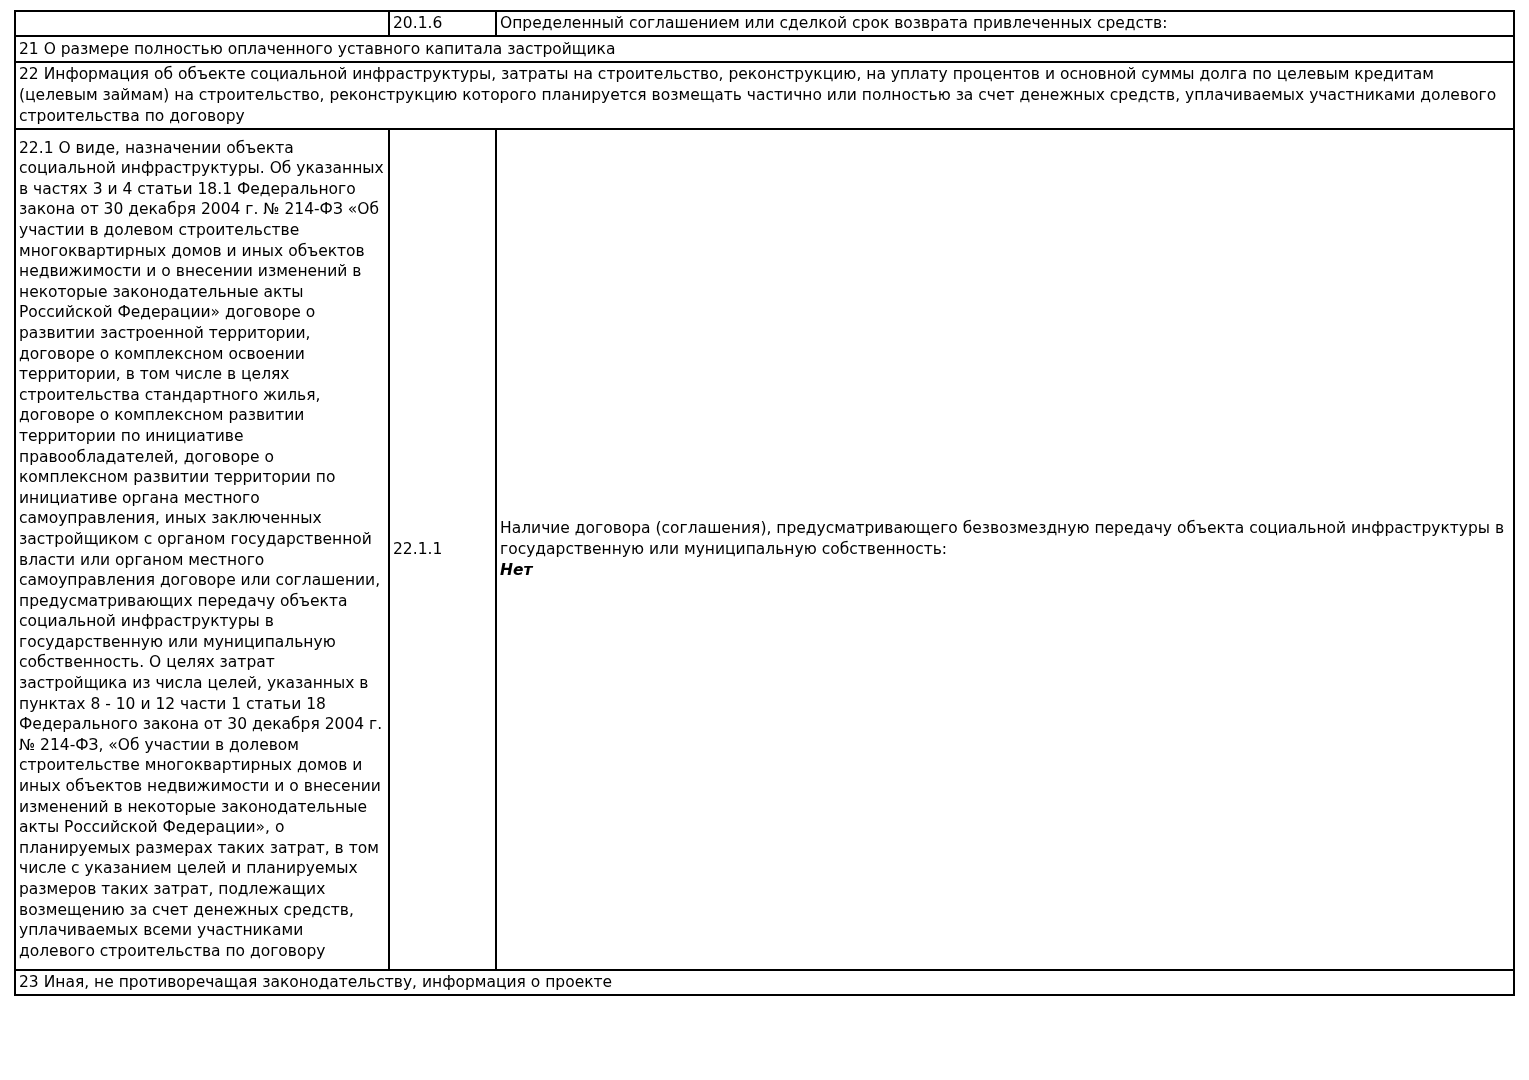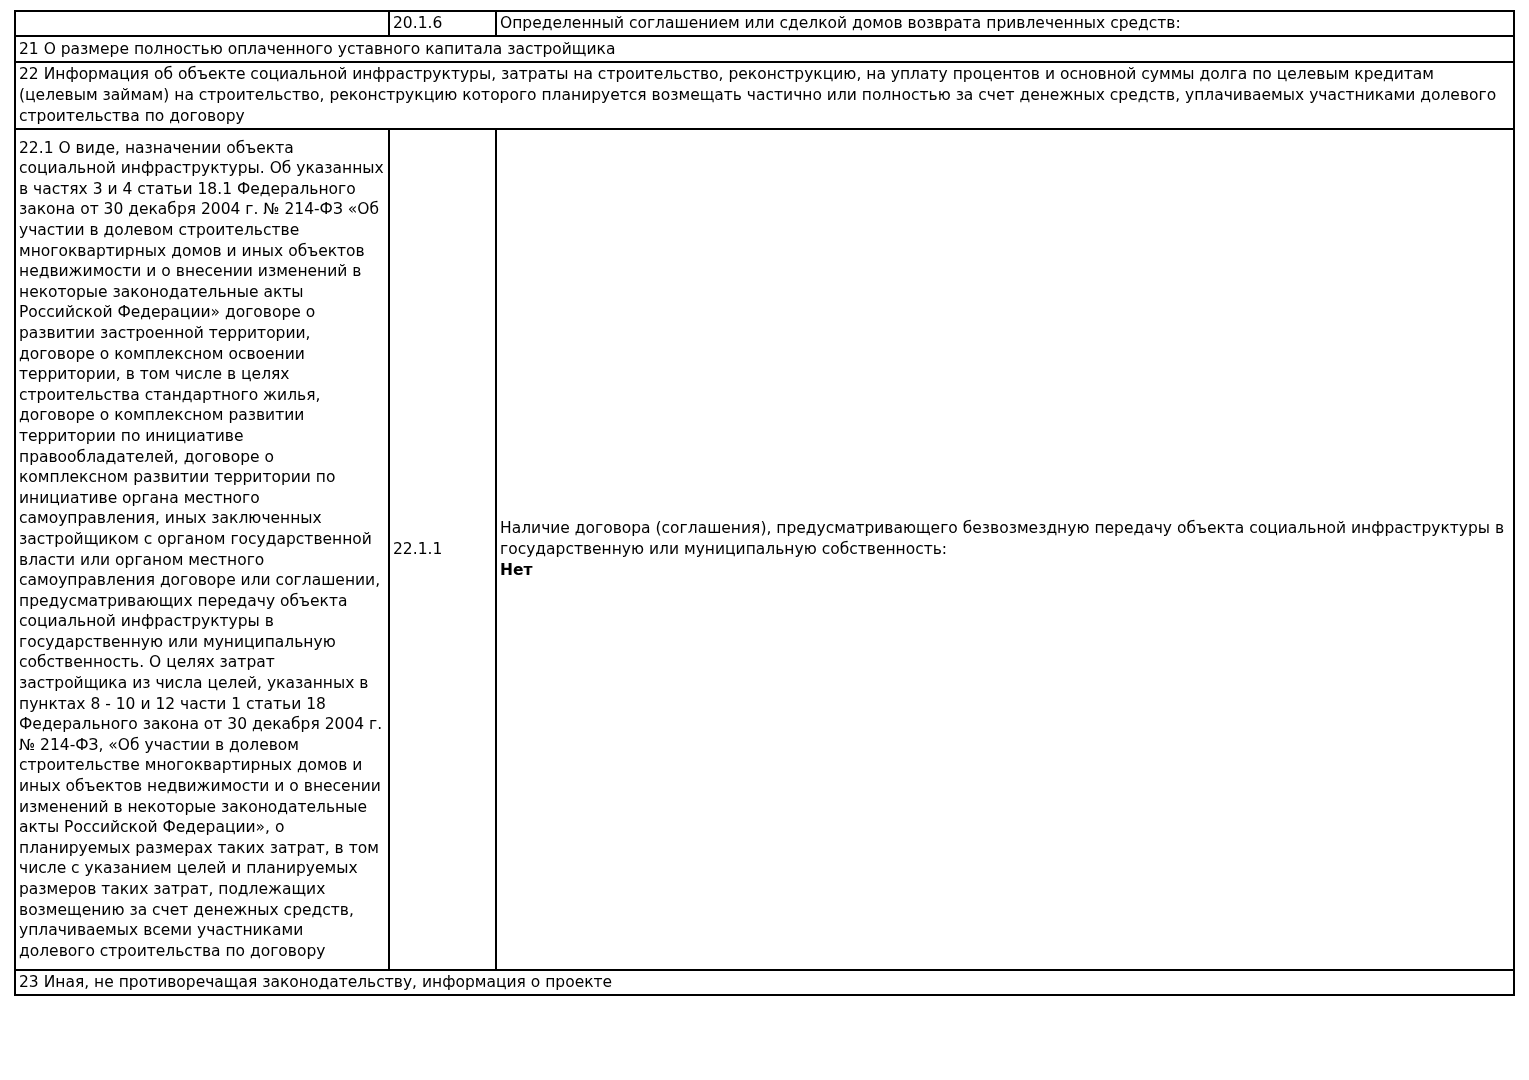--- a/index.html
+++ b/index.html
@@ -46,20 +46,21 @@
   tr.row-s22    { height: 64px; margin-left: 35px; }
   tr.row-r221   { height: 841px; }
   tr.row-s23    { height: 25px; }
 
   td.label-top {
     vertical-align: top;
     line-height: 20.6px;
   }
   .value-line {
     font-weight: bold;
+    font-style: italic;
   }
   .value-mono {
     font-family: "DejaVu Sans Mono", "Liberation Mono", monospace;
     font-weight: bold;
     font-size: 15.5px;
   }
 </style>
 </head>
 <body>
 
@@ -68,21 +69,21 @@
     <colgroup>
       <col class="c1">
       <col class="c2">
       <col class="c3">
     </colgroup>
 
     <tbody>
         <tr class="row-r2016">
       <td></td>
       <td>20.1.6</td>
-      <td>Определенный соглашением или сделкой домов возврата привлеченных средств:</td>
+      <td>Определенный соглашением или сделкой срок возврата привлеченных средств:</td>
     </tr>
 
 
     <tr class="row-s21">
       <td colspan="3">21 О размере полностью оплаченного уставного капитала застройщика</td>
     </tr>
 
 
     <tr class="row-s22">
       <td colspan="3">22 Информация об объекте социальной инфраструктуры, затраты на строительство, реконструкцию, на уплату процентов и основной суммы долга по целевым кредитам (целевым займам) на строительство, реконструкцию которого планируется возмещать частично или полностью за счет денежных средств, уплачиваемых участниками долевого строительства по договору</td>

